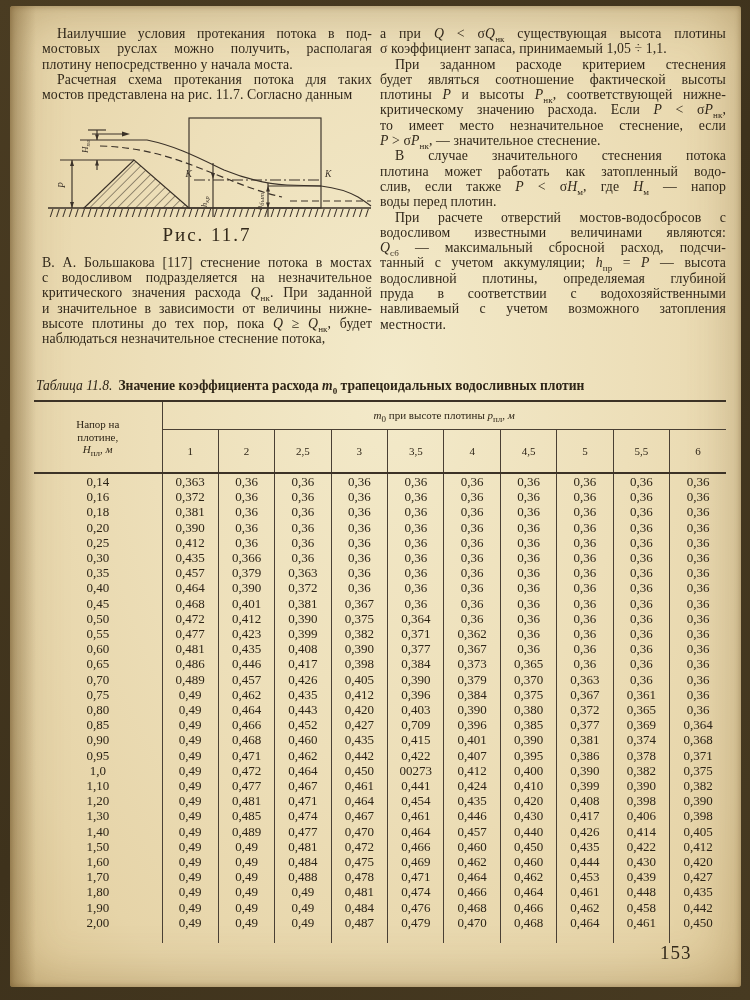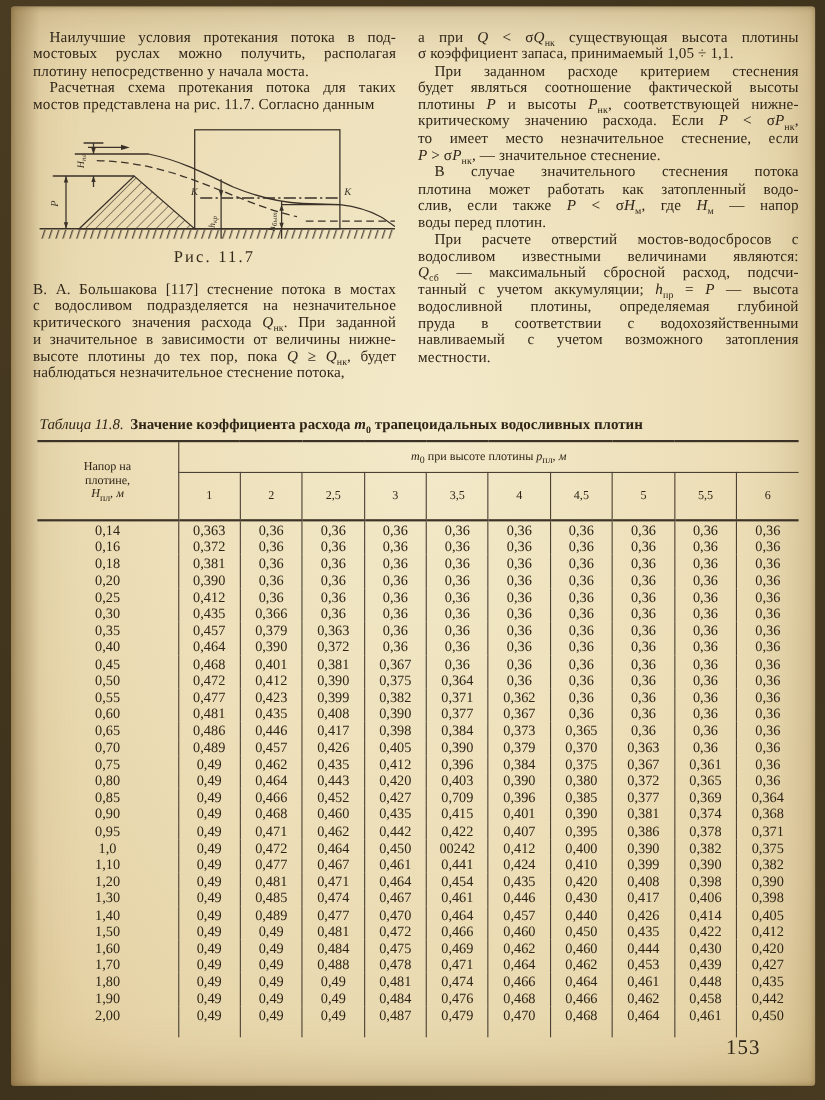--- a/index.html
+++ b/index.html
@@ -8,31 +8,31 @@
          font-family:"Liberation Serif","DejaVu Serif",serif;}
   .page{position:absolute;left:10px;top:6px;right:9px;bottom:13px;border-radius:3px;
         background:radial-gradient(ellipse at 52% 38%, #f3eaca 0%, #eddfb9 45%, #e6d4a8 80%, #ddc795 100%);
         box-shadow:inset 0 0 55px rgba(110,80,30,.38), inset 0 0 6px rgba(90,65,25,.45);
         color:#2e2517;}
   .page::before{content:"";position:absolute;left:0;top:0;bottom:0;width:26px;
         background:linear-gradient(90deg,rgba(100,72,28,.38),rgba(100,72,28,0));
         border-radius:3px 0 0 3px;pointer-events:none;}
   
   .col{position:absolute;font-size:13.8px;line-height:15.3px;letter-spacing:.1px;color:#30271a;}
-  .col-left{left:20px;top:20px;width:330px;}
+  .col-left{left:32px;top:20px;width:330px;}
   .col-right{left:370px;top:20px;width:346px;}
   .para .tl{text-align:justify;text-align-last:justify;}
   .para .tl:last-child{text-align-last:left;}
   .para.indent .tl:first-child{text-indent:15px;}
   sub{font-size:9px;line-height:0;}
   i{font-style:italic;}
   
   .figure{margin:13px 0 12px 0;}
   .figure svg{display:block;margin-left:2px;}
-  .fig-caption{text-align:center;font-size:15px;letter-spacing:2px;margin:4px 0 10px 0;color:#33291b;}
+  .fig-caption{text-align:center;font-size:19px;letter-spacing:2px;margin:4px 0 10px 0;color:#33291b;}
   .fig-label{font-style:italic;fill:#3a3128;}
   
   .table-block{position:absolute;left:24px;top:372px;width:692px;color:#2e2517;}
   .tbl-caption{font-size:13.6px;margin:0 0 6px 2px;}
   .tbl-caption .cap-it{font-style:italic;text-align:center;}
   .tbl-caption .cap-main{font-weight:bold;margin-left:6px;}
   table.coef{border-collapse:collapse;table-layout:fixed;width:692px;border-top:2.4px solid #3c3226;}
   table.coef th,table.coef td{padding:0;font-weight:normal;text-align:center;vertical-align:middle;}
   table.coef th{font-size:11px;line-height:12.5px;}
   .hcol-head{width:128px;border-right:1px solid #4a4034;}
@@ -452,21 +452,21 @@
               <td>0,386</td>
               <td>0,378</td>
               <td>0,371</td>
             </tr>
             <tr>
               <td>1,0</td>
               <td>0,49</td>
               <td>0,472</td>
               <td>0,464</td>
               <td>0,450</td>
-              <td>00242</td>
+              <td>00273</td>
               <td>0,412</td>
               <td>0,400</td>
               <td>0,390</td>
               <td>0,382</td>
               <td>0,375</td>
             </tr>
             <tr>
               <td>1,10</td>
               <td>0,49</td>
               <td>0,477</td>

